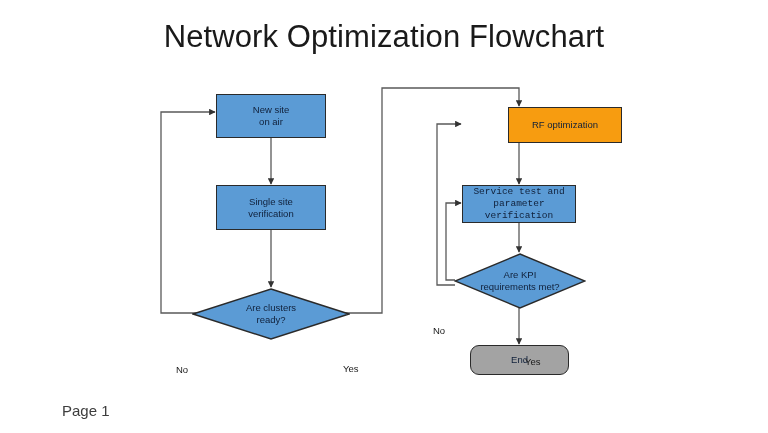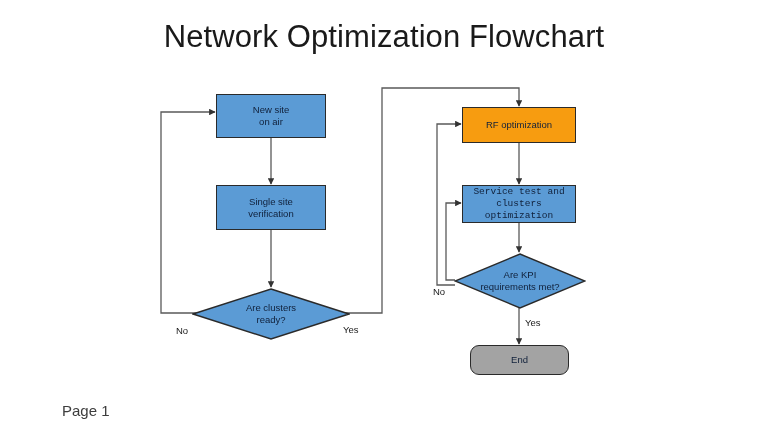--- a/index.html
+++ b/index.html
@@ -57,20 +57,21 @@
     line-height: 12px;
     color: #10203a;
     z-index: 3;
   }
   .node.process {
     background: #5b9bd5;
     border: 1.2px solid #2a2a2a;
   }
   .node.process.accent {
     background: #f79c10;
+    margin-left: 46px;
   }
   .node.terminator {
     background: #a3a3a3;
     border: 1.2px solid #2a2a2a;
     border-radius: 9px;
   }
   .node.decision {
     background: transparent;
     border: none;
   }
@@ -86,20 +87,21 @@
     position: relative;
     z-index: 2;
     padding: 0 6px;
   }
   .edge-label {
     position: absolute;
     font-size: 9.5px;
     color: #1a1a1a;
     z-index: 4;
     white-space: nowrap;
+    margin-top: 39px;
   }
 </style>
 </head>
 <body>
 
 <div id="slide">
 
   <div id="slide-title">Network Optimization Flowchart</div>
 
   <svg class="chart-layer" viewBox="0 0 768 433" width="768" height="433" aria-hidden="true">
@@ -154,21 +156,21 @@
     </span>
   </div>
 
   <div class="node process accent" style="left:462px; top:107px; width:114px; height:36px;">
     <span>RF optimization</span>
   </div>
 
   <div class="node process" style="left:462px; top:185px; width:114px; height:38px;font-family:Liberation Mono, monospace;">
     <span>
       <span>Service test and</span><br>
-      <span>clusters optimization</span>
+      <span>parameter verification</span>
     </span>
   </div>
 
   <div class="node decision" style="left:454px; top:253px; width:132px; height:56px;">
     <svg class="decision-shape" viewBox="0 0 132 56" preserveAspectRatio="none">
       <polygon points="66,1 131,28 66,55 1,28" fill="#5b9bd5" stroke="#2a2a2a" stroke-width="1.4"></polygon>
     </svg>
     <span class="decision-label">
       <span>Are KPI</span><br>
       <span>requirements met?</span>

